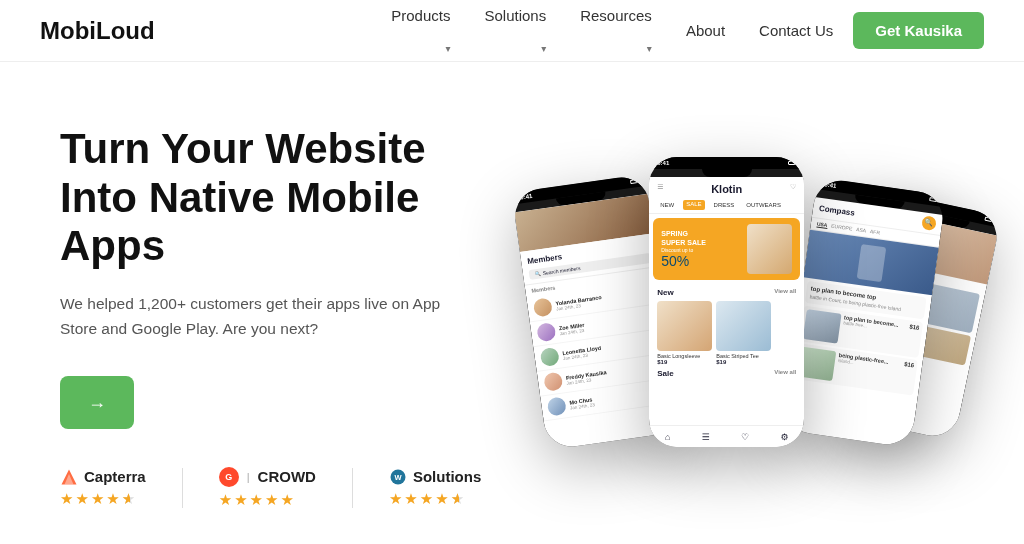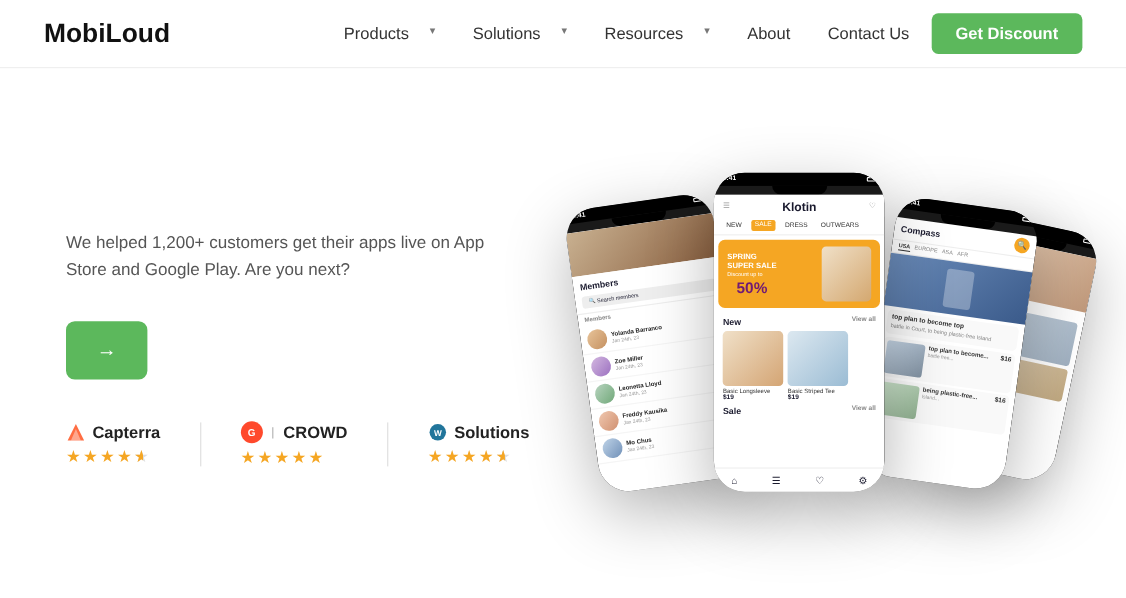--- a/index.html
+++ b/index.html
@@ -6,21 +6,21 @@
     body { font-family: -apple-system, BlinkMacSystemFont, 'Segoe UI', sans-serif; background: #fff; color: #1a1a2e; overflow-x: hidden; }
 
     
     nav {
       display: flex; align-items: center; justify-content: space-between;
       padding: 0 40px; height: 62px; border-bottom: 1px solid #eee;
     }
     .nav-links { display: flex; align-items: center; gap: 6px; }
     .nav-link {
       padding: 8px 14px; font-size: 15px; color: #333; text-decoration: none;
-      display: flex; align-items: flex-start; gap: 19px; cursor: pointer;
+      display: flex; align-items: flex-end; gap: 19px; cursor: pointer; flex-direction: column;
     }
     .nav-chevron { font-size: 10px; color: #777; }
     .nav-cta {
       background: #5cb85c; color: #fff; border: none; border-radius: 6px;
       padding: 10px 22px; font-size: 15px; font-weight: 600; cursor: pointer;
     }
 
     
     .hero {
       display: flex; align-items: center; justify-content: space-between;
@@ -94,21 +94,21 @@
       display: flex; align-items: flex-start; justify-content: space-between;
     }
     .klotin-title { font-size: 11px; font-weight: 700; text-align: center; flex: 1; }
     .klotin-nav { display: flex; gap: 6px; font-size: 6px; color: #333; border-bottom: 1px solid #eee; padding: 3px 8px; }
     .klotin-nav span { padding: 2px 3px; cursor: pointer; }
     .banner {
       background: #f5a623; margin: 4px; border-radius: 6px; padding: 6px 8px;
       display: flex; justify-content: space-between; align-items: center;
     }
     .banner-text { color: #fff; font-size: 7px; font-weight: 800; line-height: 1.3; }
-    .banner-pct { font-size: 14px; font-weight: 700; color: #701a75; text-align: center; }
+    .banner-pct { font-size: 14px; font-weight: 400; color: #0c4a6e; }
     .section-title { font-size: 8px; font-weight: 700; padding: 4px 8px 2px; display: flex; justify-content: space-between; }
     .view-all { font-size: 6px; color: #888; }
     .products-row { display: flex; gap: 4px; padding: 2px 8px; }
     .product-card { width: 55px; }
     .product-img { width: 55px; height: 50px; border-radius: 4px; background: linear-gradient(135deg,#f0e0c8,#d4a574); margin-bottom: 2px; }
     .product-img.blue { background: linear-gradient(135deg,#dce8f0,#9bbcd4); }
     .product-name { font-size: 5.5px; color: #333; }
     .product-price { font-size: 6px; font-weight: 700; }
     .sale-label { font-size: 8px; font-weight: 700; padding: 2px 8px; display: flex; justify-content: space-between; }
 
@@ -151,26 +151,27 @@
     <a class="nav-link">
       <span>Resources</span>
       <span class="nav-chevron">▾</span>
     </a>
     <a class="nav-link">
       <span>About</span>
     </a>
     <a class="nav-link">
       <span>Contact Us</span>
     </a>
-    <button class="nav-cta">Get Discount</button>
+    <button class="nav-cta">Get Kausika</button>
   </div>
 </nav>
 
 <section class="hero">
   <div class="hero-left">
+    <h1 class="hero-title">Turn Your Website Into Native Mobile Apps</h1>
     <p class="hero-subtitle">We helped 1,200+ customers get their apps live on App Store and Google Play. Are you next?</p>
     <button class="hero-btn">
       <span class="hero-btn-arrow">→</span>
     </button>
 
     
     <div class="badges">
 
       <div class="badge">
         <div class="badge-brand">

